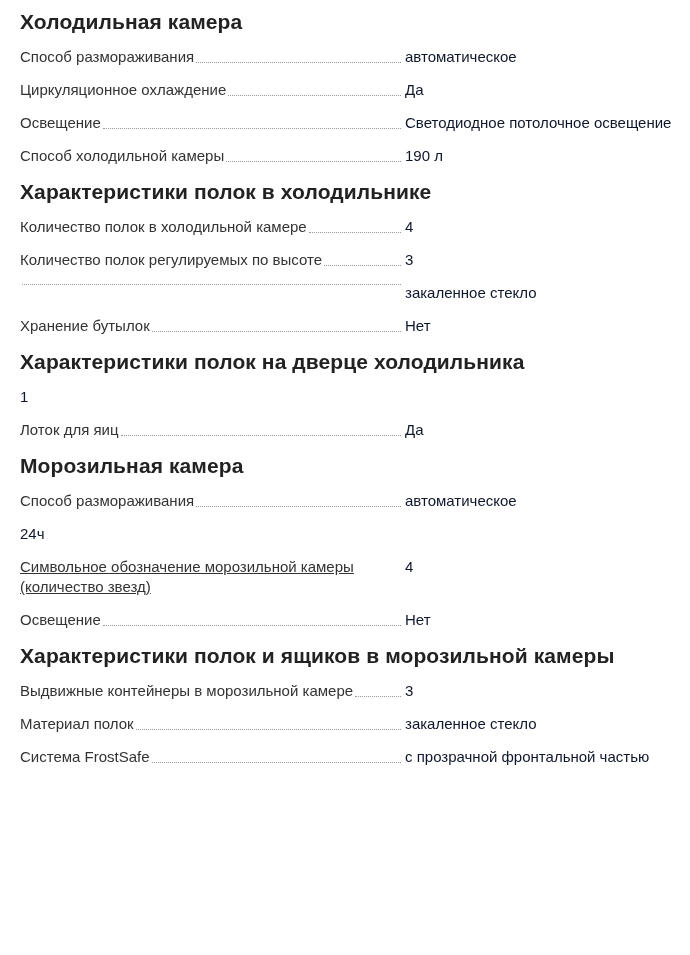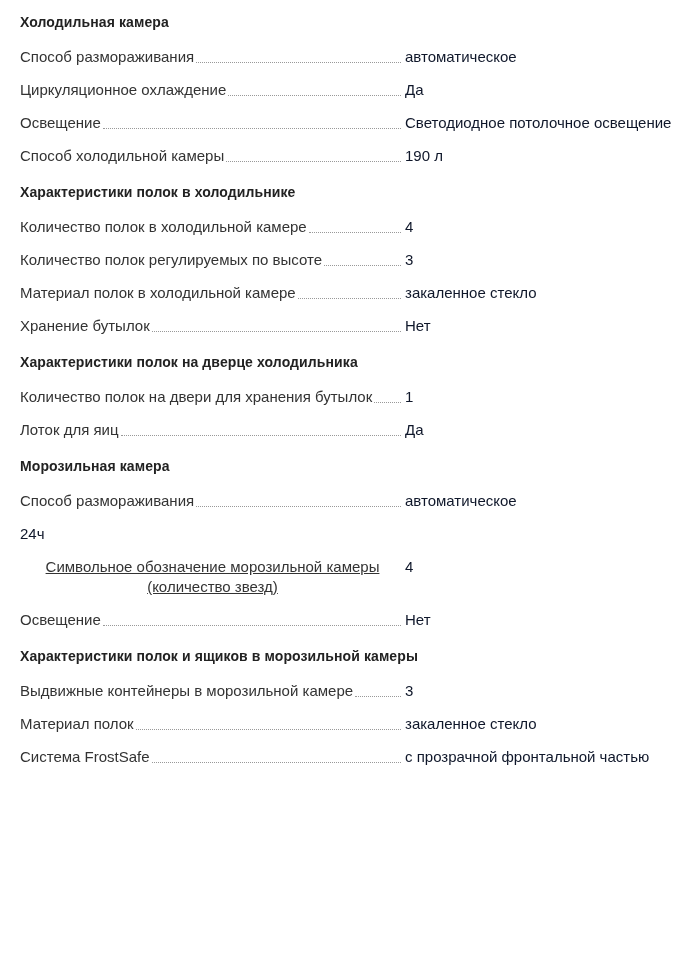--- a/index.html
+++ b/index.html
@@ -11,41 +11,40 @@
     color: #333333;
     box-sizing: border-box;
   }
   .page {
     padding: 9px 7px 10px 20px;
     box-sizing: border-box;
   }
   .spec-section { margin: 0; }
   .spec-section + .spec-section { }
   .section-title {
-    font-size: 14px;
+    font-size: 21px;
     line-height: 26px;
     font-weight: 700;
     color: #222222;
     margin: 0 0 12px 0;
     letter-spacing: 0.1px;
   }
   .spec-row {
     display: flex;
     align-items: flex-start;
     margin-bottom: 13px;
     font-size: 15px;
     line-height: 20px;
   }
   .label-cell {
     flex: 0 0 385px;
     max-width: 385px;
     display: flex;
     align-items: flex-end;
     box-sizing: border-box;
-    text-align: center;
   }
   .label-text {
     flex: 0 1 auto;
     white-space: nowrap;
     color: #333333;
   }
   .dots {
     flex: 1 1 auto;
     min-width: 6px;
     border-bottom: 1px dotted #999999;
@@ -114,44 +113,39 @@
   <div class="spec-row">
     <div class="label-cell">
       <span class="label-text">Количество полок регулируемых по высоте</span>
       <span class="dots"></span>
     </div>
     <div class="value-cell">3</div>
   </div>
 
   <div class="spec-row">
     <div class="label-cell">
-      <span class="label-text">Материал полок в холодильной камере</span>
       <span class="dots"></span>
     </div>
     <div class="value-cell">закаленное стекло</div>
   </div>
 
   <div class="spec-row">
     <div class="label-cell">
       <span class="label-text">Хранение бутылок</span>
       <span class="dots"></span>
     </div>
     <div class="value-cell">Нет</div>
   </div>
 </div>
   </section>
 
   <section class="spec-section">
     <h2 class="section-title">Характеристики полок на дверце холодильника</h2>
     <div class="rows">
   <div class="spec-row">
-    <div class="label-cell">
-      <span class="label-text">Количество полок на двери для хранения бутылок</span>
-      <span class="dots"></span>
-    </div>
     <div class="value-cell">1</div>
   </div>
 
 
   <div class="spec-row">
     <div class="label-cell">
       <span class="label-text">Лоток для яиц</span>
       <span class="dots"></span>
     </div>
     <div class="value-cell">Да</div>

